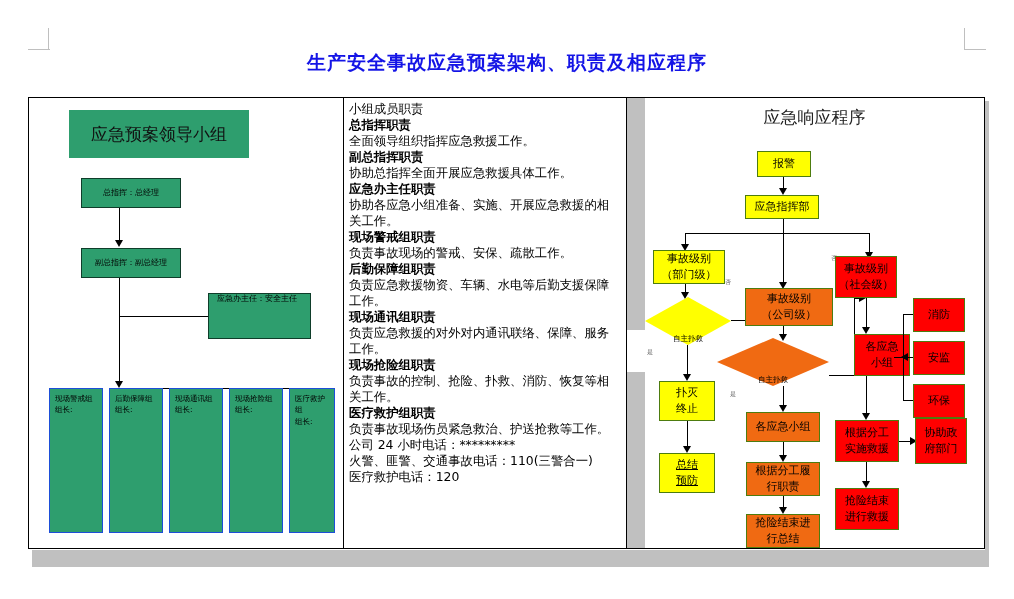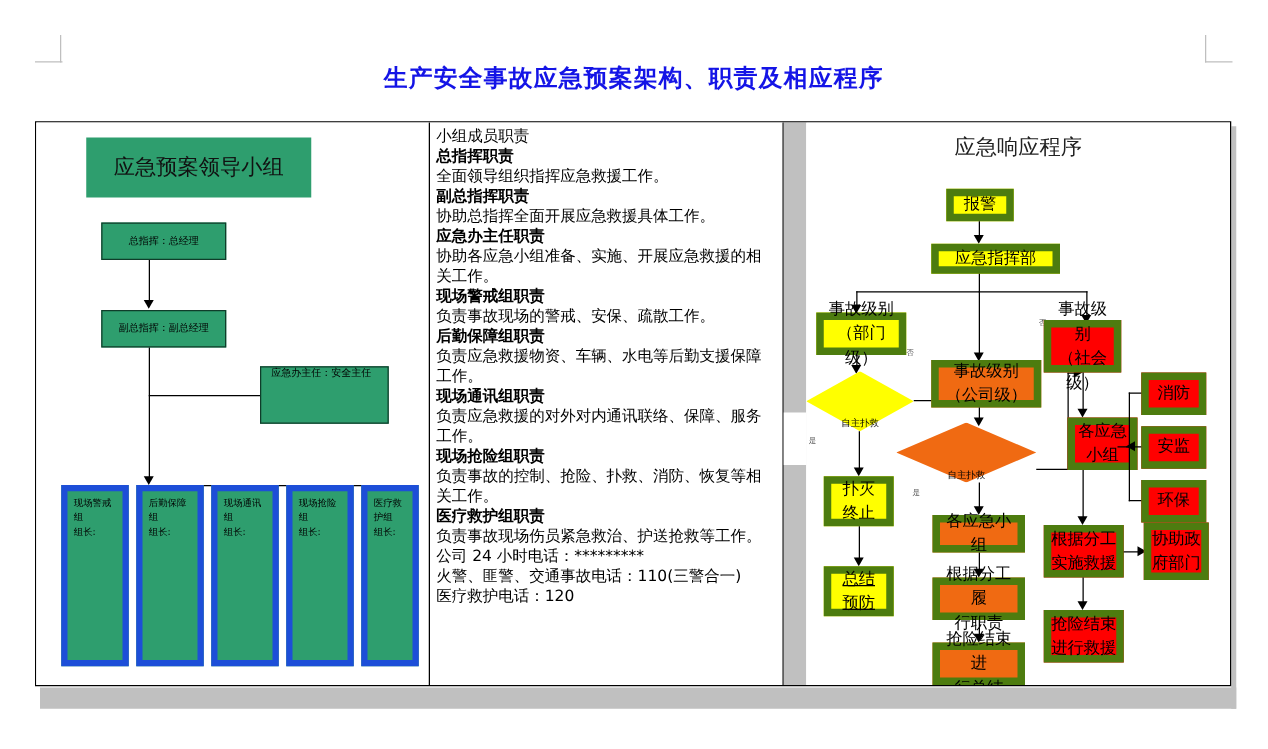--- a/index.html
+++ b/index.html
@@ -47,40 +47,40 @@
   .scroll-strip{position:absolute;left:598px;top:0;width:18px;height:450px;background:#c0c0c0;}
   .scroll-strip .thumb{position:absolute;left:0;width:18px;background:#ffffff;}
 
   
   .gbox{position:absolute;background:#2e9e6e;border:1px solid #0f3d2a;box-sizing:border-box;
         color:#000;font-size:8px;line-height:1.35;padding:3px 4px;}
   .gbox.title{font-size:17px;color:#111;padding:0;display:flex;align-items:center;justify-content:center;
               font-family:"DejaVu Serif","Liberation Serif",serif;border:none;}
   .gbox.ctr{display:flex;align-items:center;justify-content:center;text-align:center;}
   .gbox.lead{padding:0 8px;}
-  .vbox{position:absolute;background:#2e9e6e;border:5px solid #1d4ed8;box-sizing:border-box;
+  .vbox{position:absolute;background:#2e9e6e;border:1px solid #1d4ed8;box-sizing:border-box;
         color:#000;font-size:7.5px;line-height:1.5;padding:4px 3px 0 5px;text-align:left;}
 
   .ln{position:absolute;background:#000;}
   .ln.v{width:1.4px;}
   .ln.h{height:1.4px;}
   .arrowdn{position:absolute;width:0;height:0;border-left:4.5px solid transparent;border-right:4.5px solid transparent;border-top:7px solid #000;}
   .arrowrt{position:absolute;width:0;height:0;border-top:4.5px solid transparent;border-bottom:4.5px solid transparent;border-left:7px solid #000;}
 
   
   .duty{position:absolute;left:5px;top:3px;width:272px;color:#000;font-size:12.4px;line-height:1.29;
         font-family:"DejaVu Sans","Liberation Sans",sans-serif;}
   .duty .b{font-weight:bold;}
   .duty p{margin:0;}
 
   
   .rtitle{position:absolute;left:0;top:8px;width:339px;text-align:center;font-size:17px;color:#222;
           font-family:"DejaVu Serif","Liberation Serif",serif;}
-  .fbox{position:absolute;box-sizing:border-box;border:6px solid #4d7c0f;display:flex;
-        align-items:center;justify-content:center;text-align:center;font-size:13px;line-height:1.5;color:#000;}
+  .fbox{position:absolute;box-sizing:border-box;border:1px solid #4d7c0f;display:flex;
+        align-items:center;justify-content:center;text-align:center;font-size:11px;line-height:1.5;color:#000;}
   .y{background:#ffff00;}
   .o{background:#f06a12;}
   .r{background:#ff0000;}
   .dia{position:absolute;display:flex;align-items:center;justify-content:center;text-align:center;
        font-size:7.5px;color:#000;}
   .dia .shape{position:absolute;left:0;top:0;width:100%;height:100%;
        clip-path:polygon(50% 0,100% 50%,50% 100%,0 50%);}
   .dia .lbl{position:relative;z-index:2;margin-top:36px;}
   .yn{position:absolute;font-size:6px;color:#555;}
 </style>
@@ -183,21 +183,21 @@
     </div>
 
     <div class="cell cell-right">
 
       <div class="rtitle">应急响应程序</div>
 
       <div class="fbox y" style="left:112px;top:53px;width:54px;height:26px;">报警</div>
       <div class="ln v" style="left:138px;top:79px;height:13px;"></div>
       <div class="arrowdn" style="left:134px;top:90px;"></div>
 
-      <div class="fbox y" style="left:100px;top:97px;width:103px;height:24px;">应急指挥部</div>
+      <div class="fbox y" style="left:100px;top:97px;width:74px;height:24px;">应急指挥部</div>
 
       <div class="ln v" style="left:138px;top:121px;height:15px;"></div>
       <div class="ln h" style="left:40px;top:135px;width:185px;"></div>
 
       <div class="ln v" style="left:40px;top:135px;height:14px;"></div>
       <div class="arrowdn" style="left:36px;top:146px;"></div>
 
       <div class="ln v" style="left:138px;top:135px;height:52px;"></div>
       <div class="arrowdn" style="left:134px;top:184px;"></div>
 

